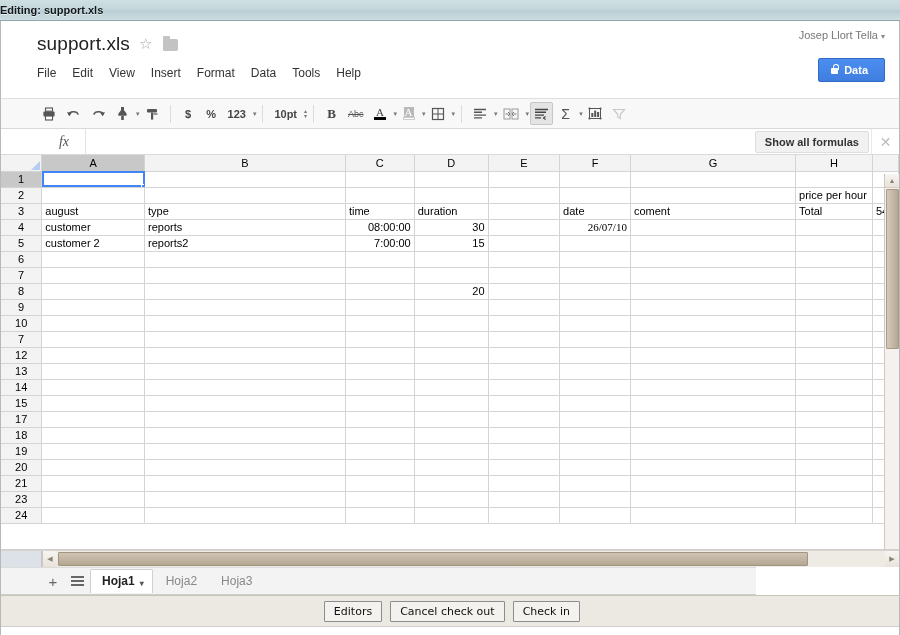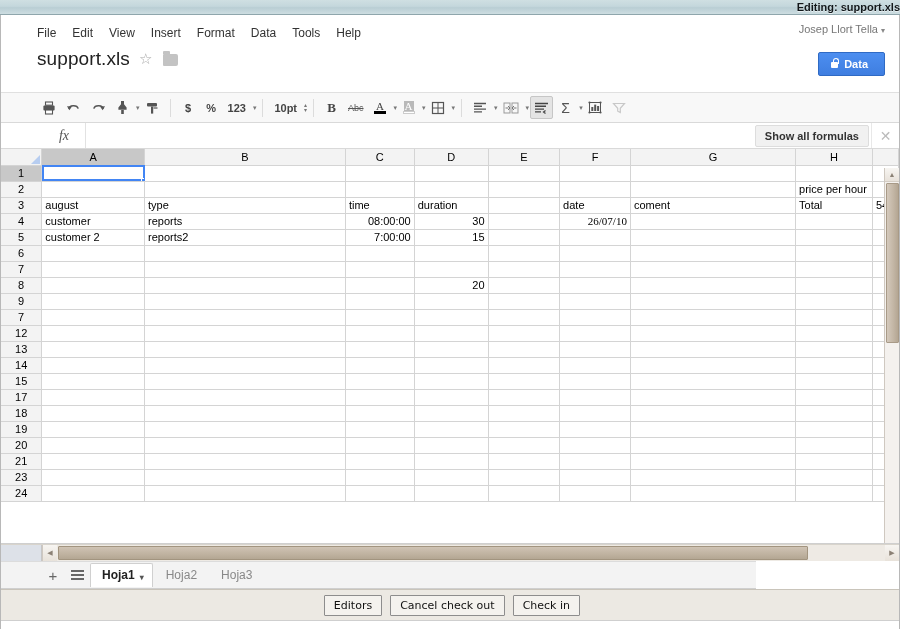--- a/index.html
+++ b/index.html
@@ -7,24 +7,24 @@
   html, body {
     margin: 0; padding: 0;
     width: 900px; height: 635px;
     overflow: hidden;
     font-family: "Liberation Sans", sans-serif;
     background: #ffffff;
   }
 
   
   #titlebar {
-    height: 15px;
+    height: 21px;
     background: linear-gradient(to bottom, #cfdfe2 0%, #c4d7dc 45%, #b9ced4 55%, #cddde1 100%);
     border-bottom: 1px solid #8fa6ac;
-    display: flex; align-items: center; justify-content: flex-end;
+    display: flex; align-items: center; justify-content: flex-start;
     font-size: 11px; font-weight: bold; color: #11171a;
     text-shadow: 0 1px 0 rgba(255,255,255,.6);
   }
 
   
   #app {
     position: relative;
     width: 900px;
     height: 614px;
     background: #fff;
@@ -285,35 +285,35 @@
 </div>
 
 <div id="app">
 
   <div id="docheader">
 
     <div id="username">
       <span>Josep Llort Tella</span><span class="caret">▾</span>
     </div>
 
+    <div id="doctitle-row">
+      <span id="doctitle">support.xls</span>
+      <span id="star-icon" class="hdr-icon">☆</span>
+      <span id="folder-icon"></span>
+    </div>
+
     <div id="menubar">
       <div class="menu-item">File</div>
       <div class="menu-item">Edit</div>
       <div class="menu-item">View</div>
       <div class="menu-item">Insert</div>
       <div class="menu-item">Format</div>
       <div class="menu-item">Data</div>
       <div class="menu-item">Tools</div>
       <div class="menu-item">Help</div>
-    </div>
-
-    <div id="doctitle-row">
-      <span id="doctitle">support.xls</span>
-      <span id="star-icon" class="hdr-icon">☆</span>
-      <span id="folder-icon"></span>
     </div>
 
     <div id="share-btn">
       <span id="lock-icon"></span>
       <span>Data</span>
     </div>
   </div>
 
   <div id="toolbar">
 
@@ -563,20 +563,32 @@
             <td class="cell" style="width: 202px;"></td>
             <td class="cell" style="width: 69px;"></td>
             <td class="cell" style="width: 74px;"></td>
             <td class="cell" style="width: 72px;"></td>
             <td class="cell" style="width: 71px;"></td>
             <td class="cell" style="width: 166px;"></td>
             <td class="cell" style="width: 77px;"></td>
             <td class="cell" style="width: 26px;"></td>
           </tr>
           <tr>
+            <th class="rowhdr">10</th>
+            <td class="cell" style="width: 103px;"></td>
+            <td class="cell" style="width: 202px;"></td>
+            <td class="cell" style="width: 69px;"></td>
+            <td class="cell" style="width: 74px;"></td>
+            <td class="cell" style="width: 72px;"></td>
+            <td class="cell" style="width: 71px;"></td>
+            <td class="cell" style="width: 166px;"></td>
+            <td class="cell" style="width: 77px;"></td>
+            <td class="cell" style="width: 26px;"></td>
+          </tr>
+          <tr>
             <th class="rowhdr">7</th>
             <td class="cell" style="width: 103px;"></td>
             <td class="cell" style="width: 202px;"></td>
             <td class="cell" style="width: 69px;"></td>
             <td class="cell" style="width: 74px;"></td>
             <td class="cell" style="width: 72px;"></td>
             <td class="cell" style="width: 71px;"></td>
             <td class="cell" style="width: 166px;"></td>
             <td class="cell" style="width: 77px;"></td>
             <td class="cell" style="width: 26px;"></td>

